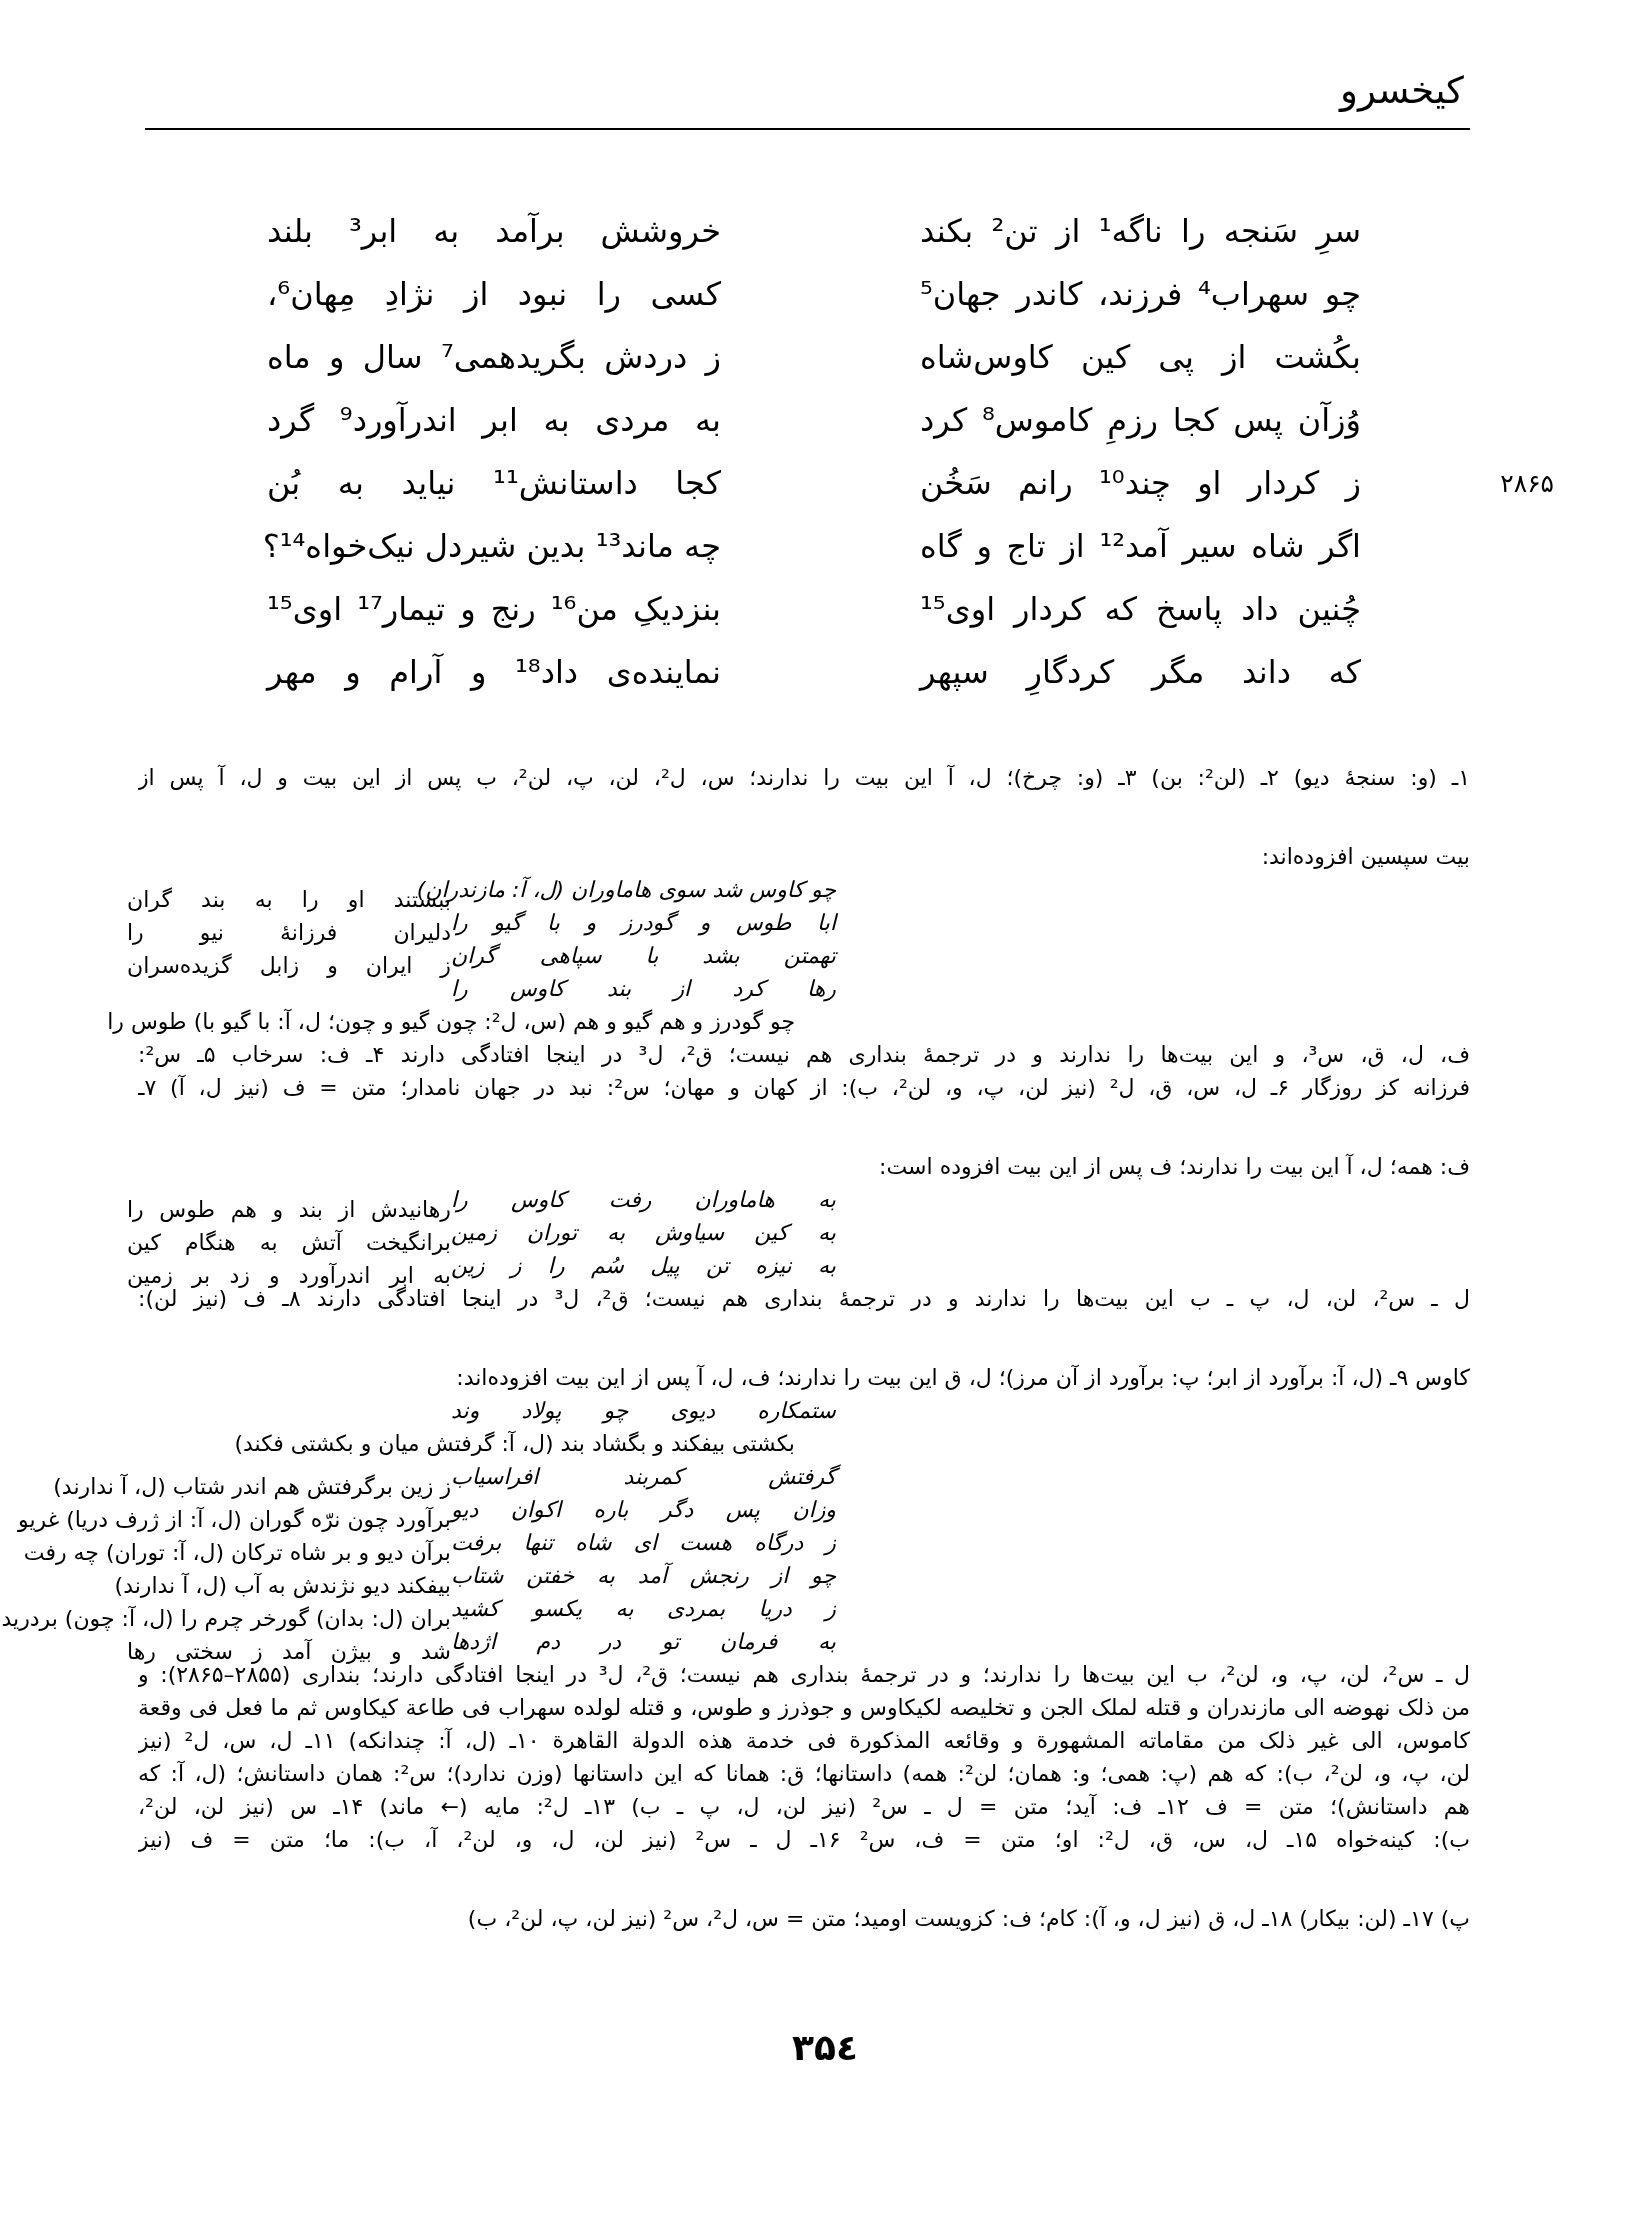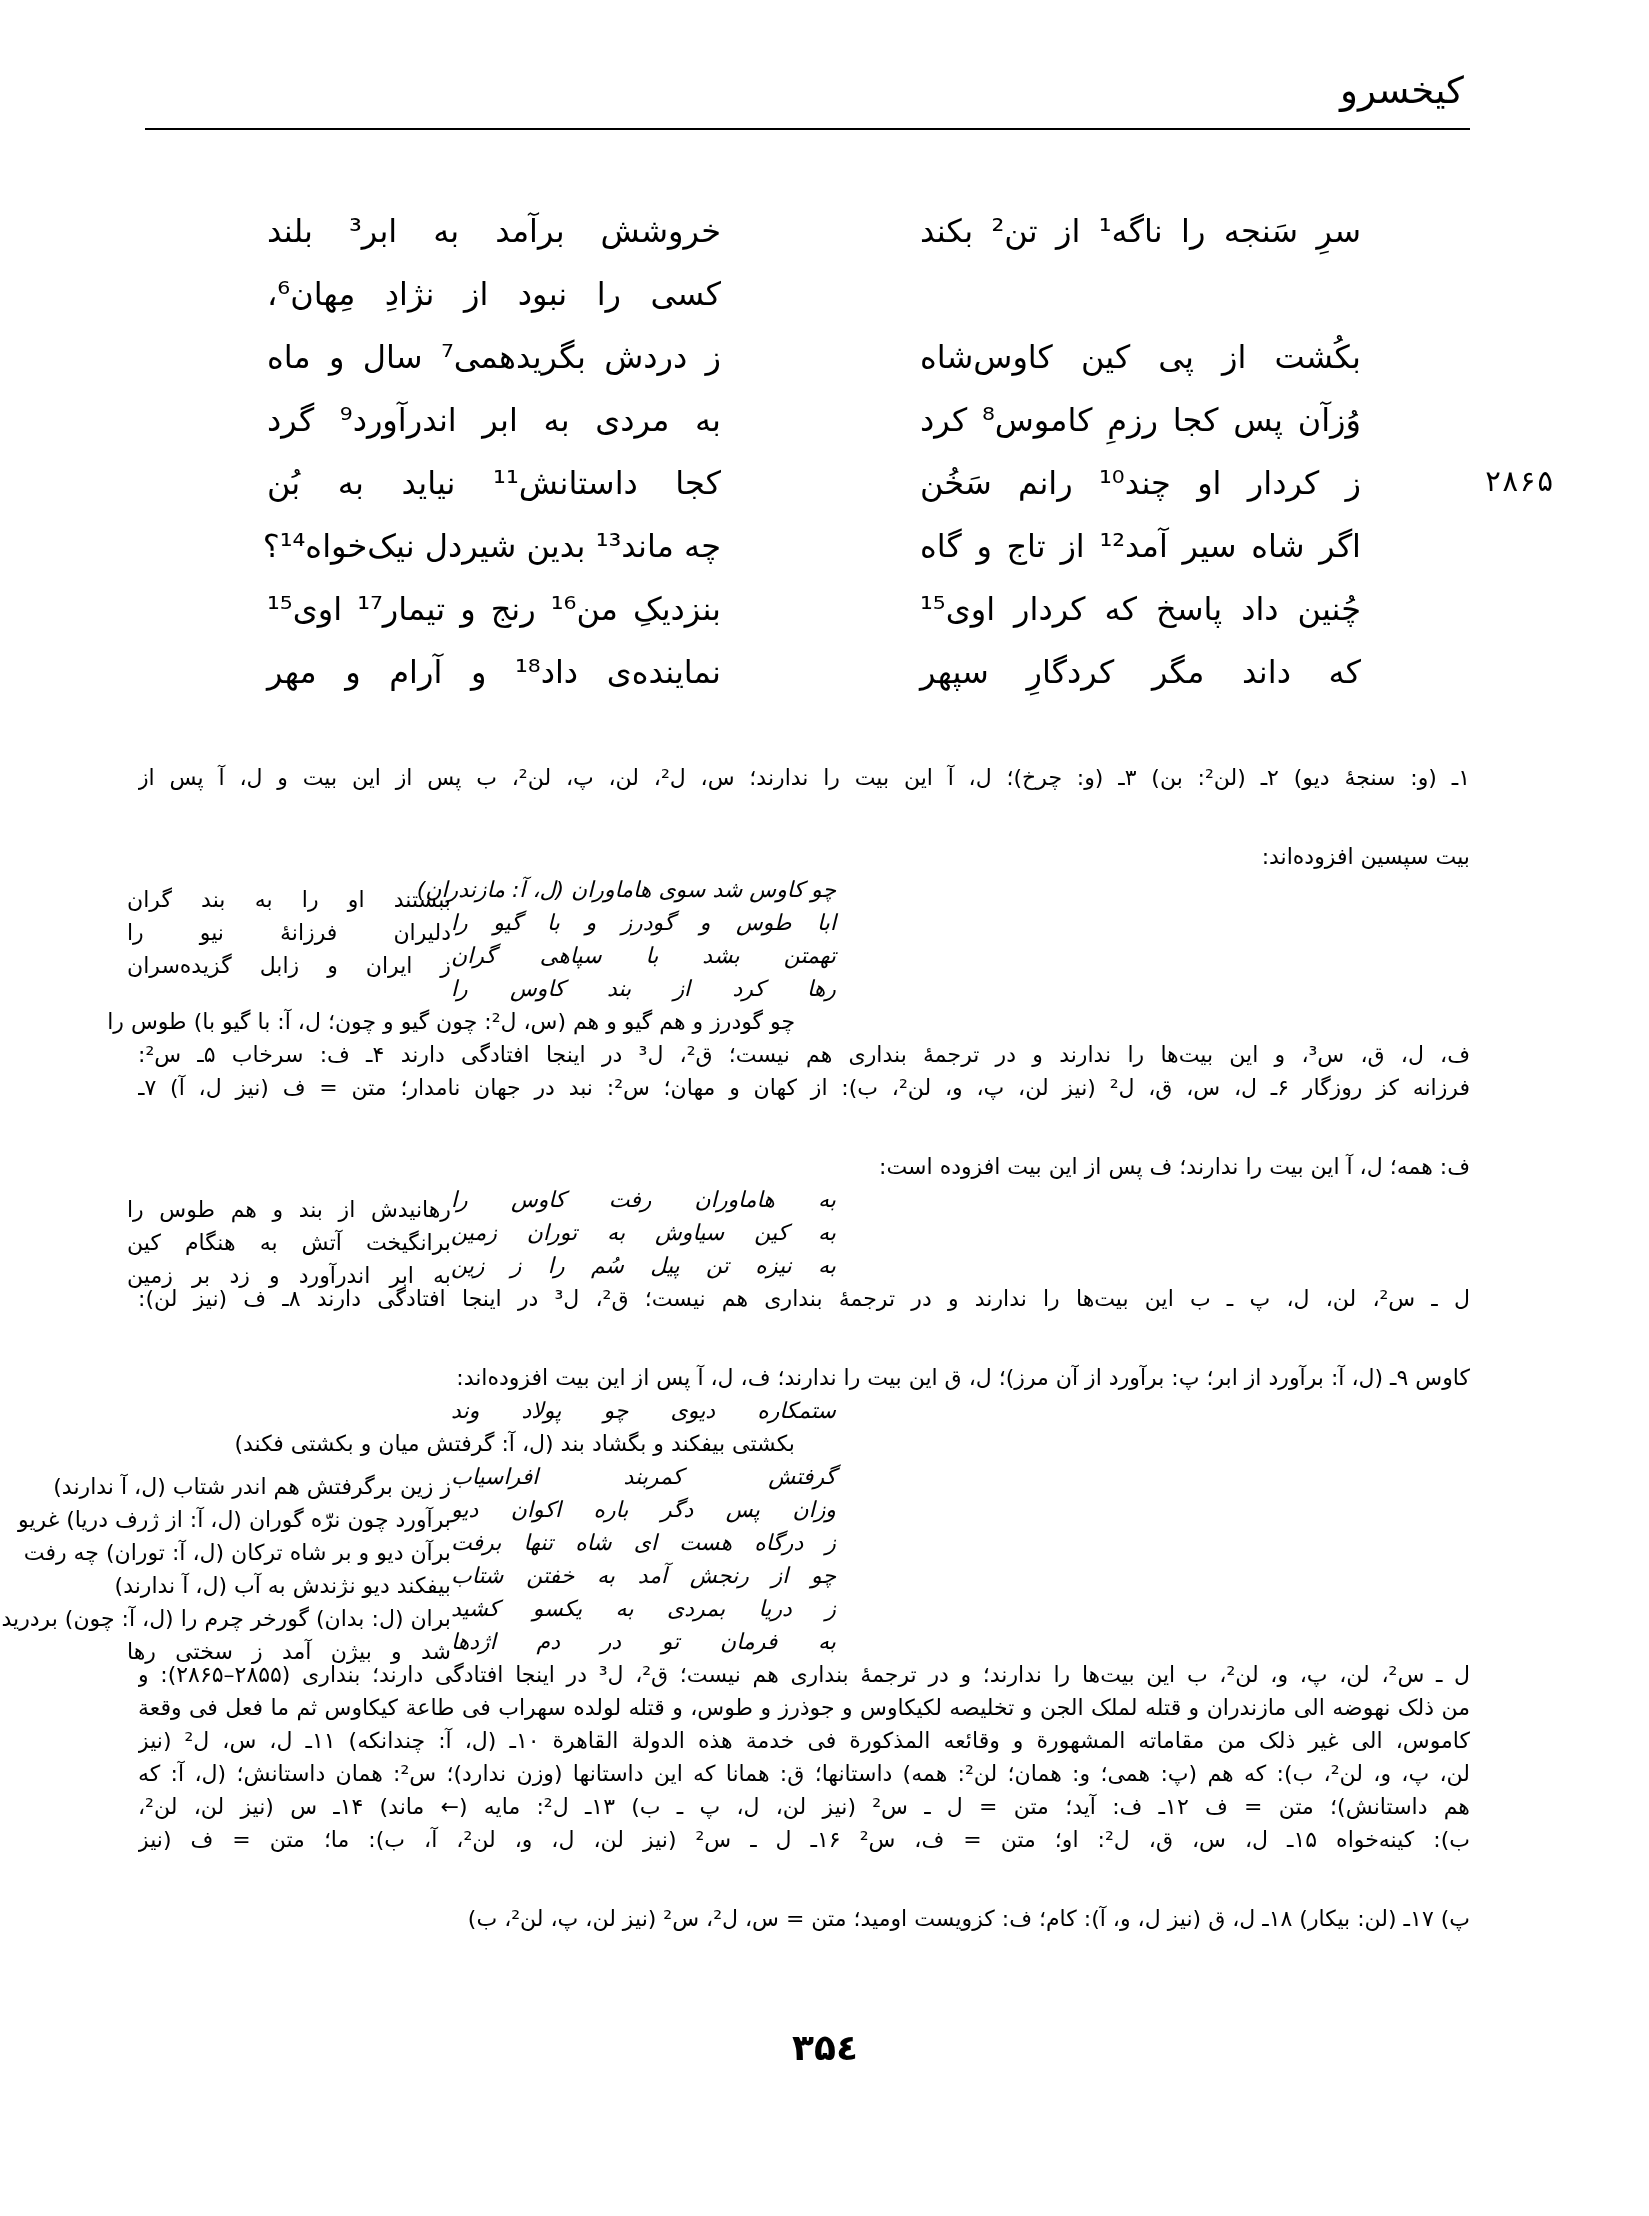--- a/index.html
+++ b/index.html
@@ -5,21 +5,21 @@
   html, body { margin: 0; padding: 0; background: #ffffff; }
   body { width: 1650px; height: 2216px; position: relative; overflow: hidden; color: #000; font-family: "DejaVu Sans", sans-serif; }
   .page { position: absolute; left: 0; top: 0; width: 1650px; height: 1736px; direction: rtl; }
   .running-head { position: absolute; right: 186px; top: 69px; font-size: 37px; font-family: "DejaVu Sans", sans-serif; }
   .head-rule { position: absolute; left: 145px; right: 180px; top: 128px; height: 2.1px; background: #000; }
   .verse-block { position: absolute; top: 200px; right: 206px; width: 1184px; }
   .verse-row { position: relative; height: 63px; }
   .hemi { position: absolute; top: 0; font-size: 32px; line-height: 63px; white-space: nowrap; text-align: justify; text-align-last: justify; margin-left: 36px; }
   .hemi.right { right: 83px; width: 441px; }
   .hemi.left { right: 723px; width: 454px; }
-  .verse-num { position: absolute; right: -110px; top: 0; font-size: 29px; line-height: 63px; font-family: Liberation Mono, monospace; }
+  .verse-num { position: absolute; right: -110px; top: 0; font-size: 25px; line-height: 63px; }
   .footnotes { position: absolute; top: 761px; right: 180px; width: 1332px; font-size: 22px; line-height: 33px; }
   .fn-line { white-space: nowrap; text-align: justify; text-align-last: justify; height: 33px; overflow: hidden; }
   .fn-line.left-end { text-align-last: right; margin-top: 46px; }
   .couplet { position: relative; height: 33px; }
   .couplet .c1 { position: absolute; right: 634px; width: 385px; white-space: nowrap; text-align-last: justify; text-align: justify; font-style: italic; }
   .couplet .c2 { position: absolute; right: 1019px; width: 324px; white-space: nowrap; text-align-last: justify; text-align: justify; margin-top: 10px; }
   .couplet .c-center { position: absolute; right: 675px; white-space: nowrap; }
   .page-number { position: absolute; left: 0; right: 0; top: 2027px; text-align: center; font-size: 36px; font-weight: bold; direction: rtl; }
 </style>
 </head>
@@ -29,20 +29,21 @@
 
   <div class="running-head">کیخسرو</div>
   <div class="head-rule"></div>
 
   <div class="verse-block">
     <div class="verse-row">
       <span class="hemi right">سرِ سَنجه را ناگه¹ از تن² بکند</span>
       <span class="hemi left">خروشش برآمد به ابر³ بلند</span>
     </div>
     <div class="verse-row">
+      <span class="hemi right">چو سهراب⁴ فرزند، کاندر جهان⁵</span>
       <span class="hemi left">کسی را نبود از نژادِ مِهان⁶،</span>
     </div>
     <div class="verse-row">
       <span class="hemi right">بکُشت از پی کین کاوس‌شاه</span>
       <span class="hemi left">ز دردش بگریدهمی⁷ سال و ماه</span>
     </div>
     <div class="verse-row">
       <span class="hemi right">وُزآن پس کجا رزمِ کاموس⁸ کرد</span>
       <span class="hemi left">به مردی به ابر اندرآورد⁹ گرد</span>
     </div>

